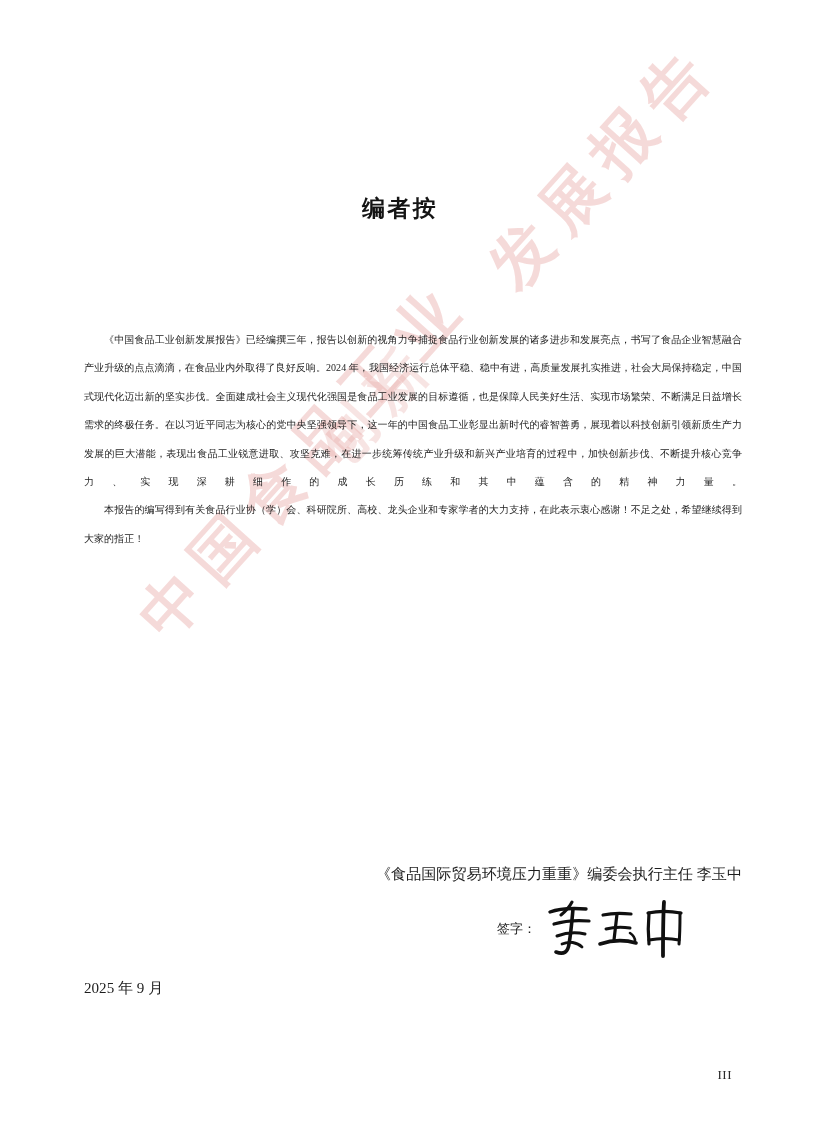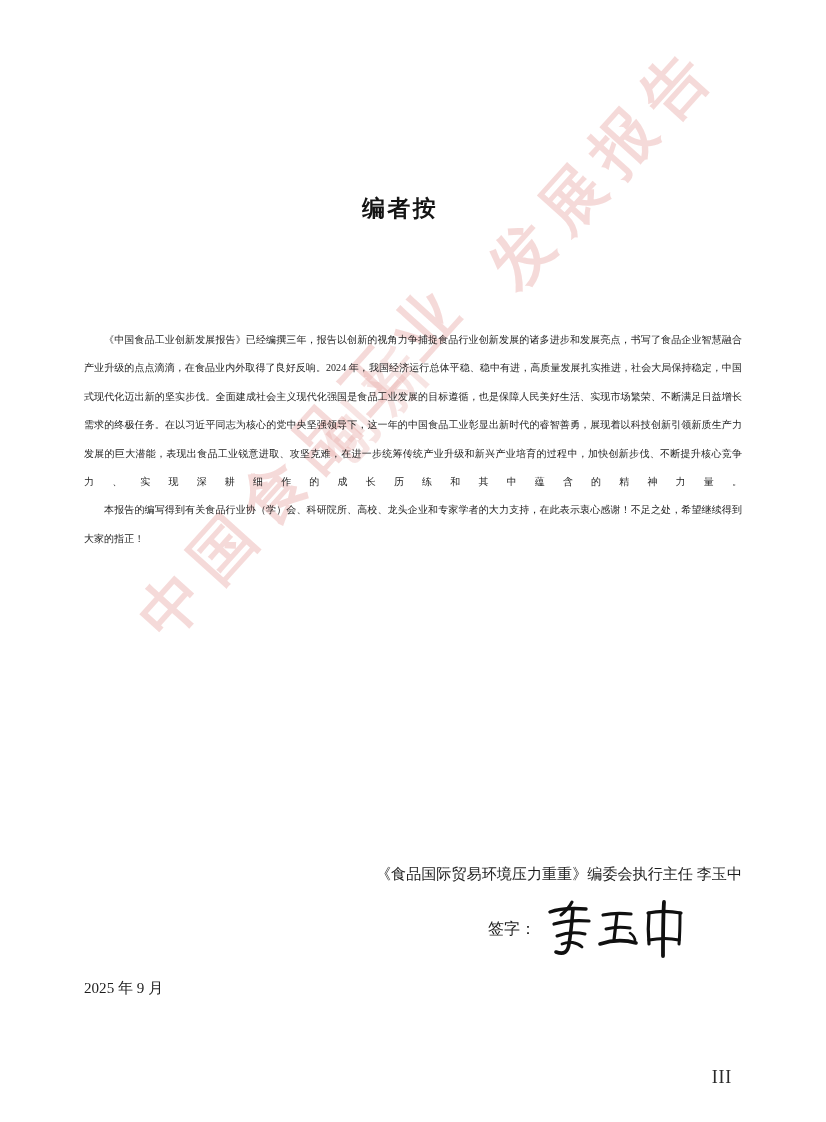--- a/index.html
+++ b/index.html
@@ -114,21 +114,21 @@
   }
   .sign-row {
     margin-top: 14px;
     display: flex;
     align-items: center;
     justify-content: flex-end;
     padding-right: 52px;
     height: 62px;
   }
   .sign-label {
-    font-size: 16px;
+    font-size: 13px;
     color: #1d1d1d;
     margin-bottom: 4px;
   }
   .sign-mark {
     margin-left: 6px;
     width: 148px;
     height: 62px;
   }
   .date-line {
     margin-top: 16px;
@@ -139,21 +139,21 @@
   }
 
   .folio {
     position: absolute;
     left: 0;
     top: 1067px;
     width: 816px;
     padding-right: 84px;
     box-sizing: border-box;
     text-align: right;
-    font-size: 18px;
+    font-size: 13px;
     letter-spacing: 0.04em;
     color: #2a2a2a;
     font-family: "Liberation Serif", serif;
   }
 </style>
 </head>
 <body>
 
 <div class="page">
 

